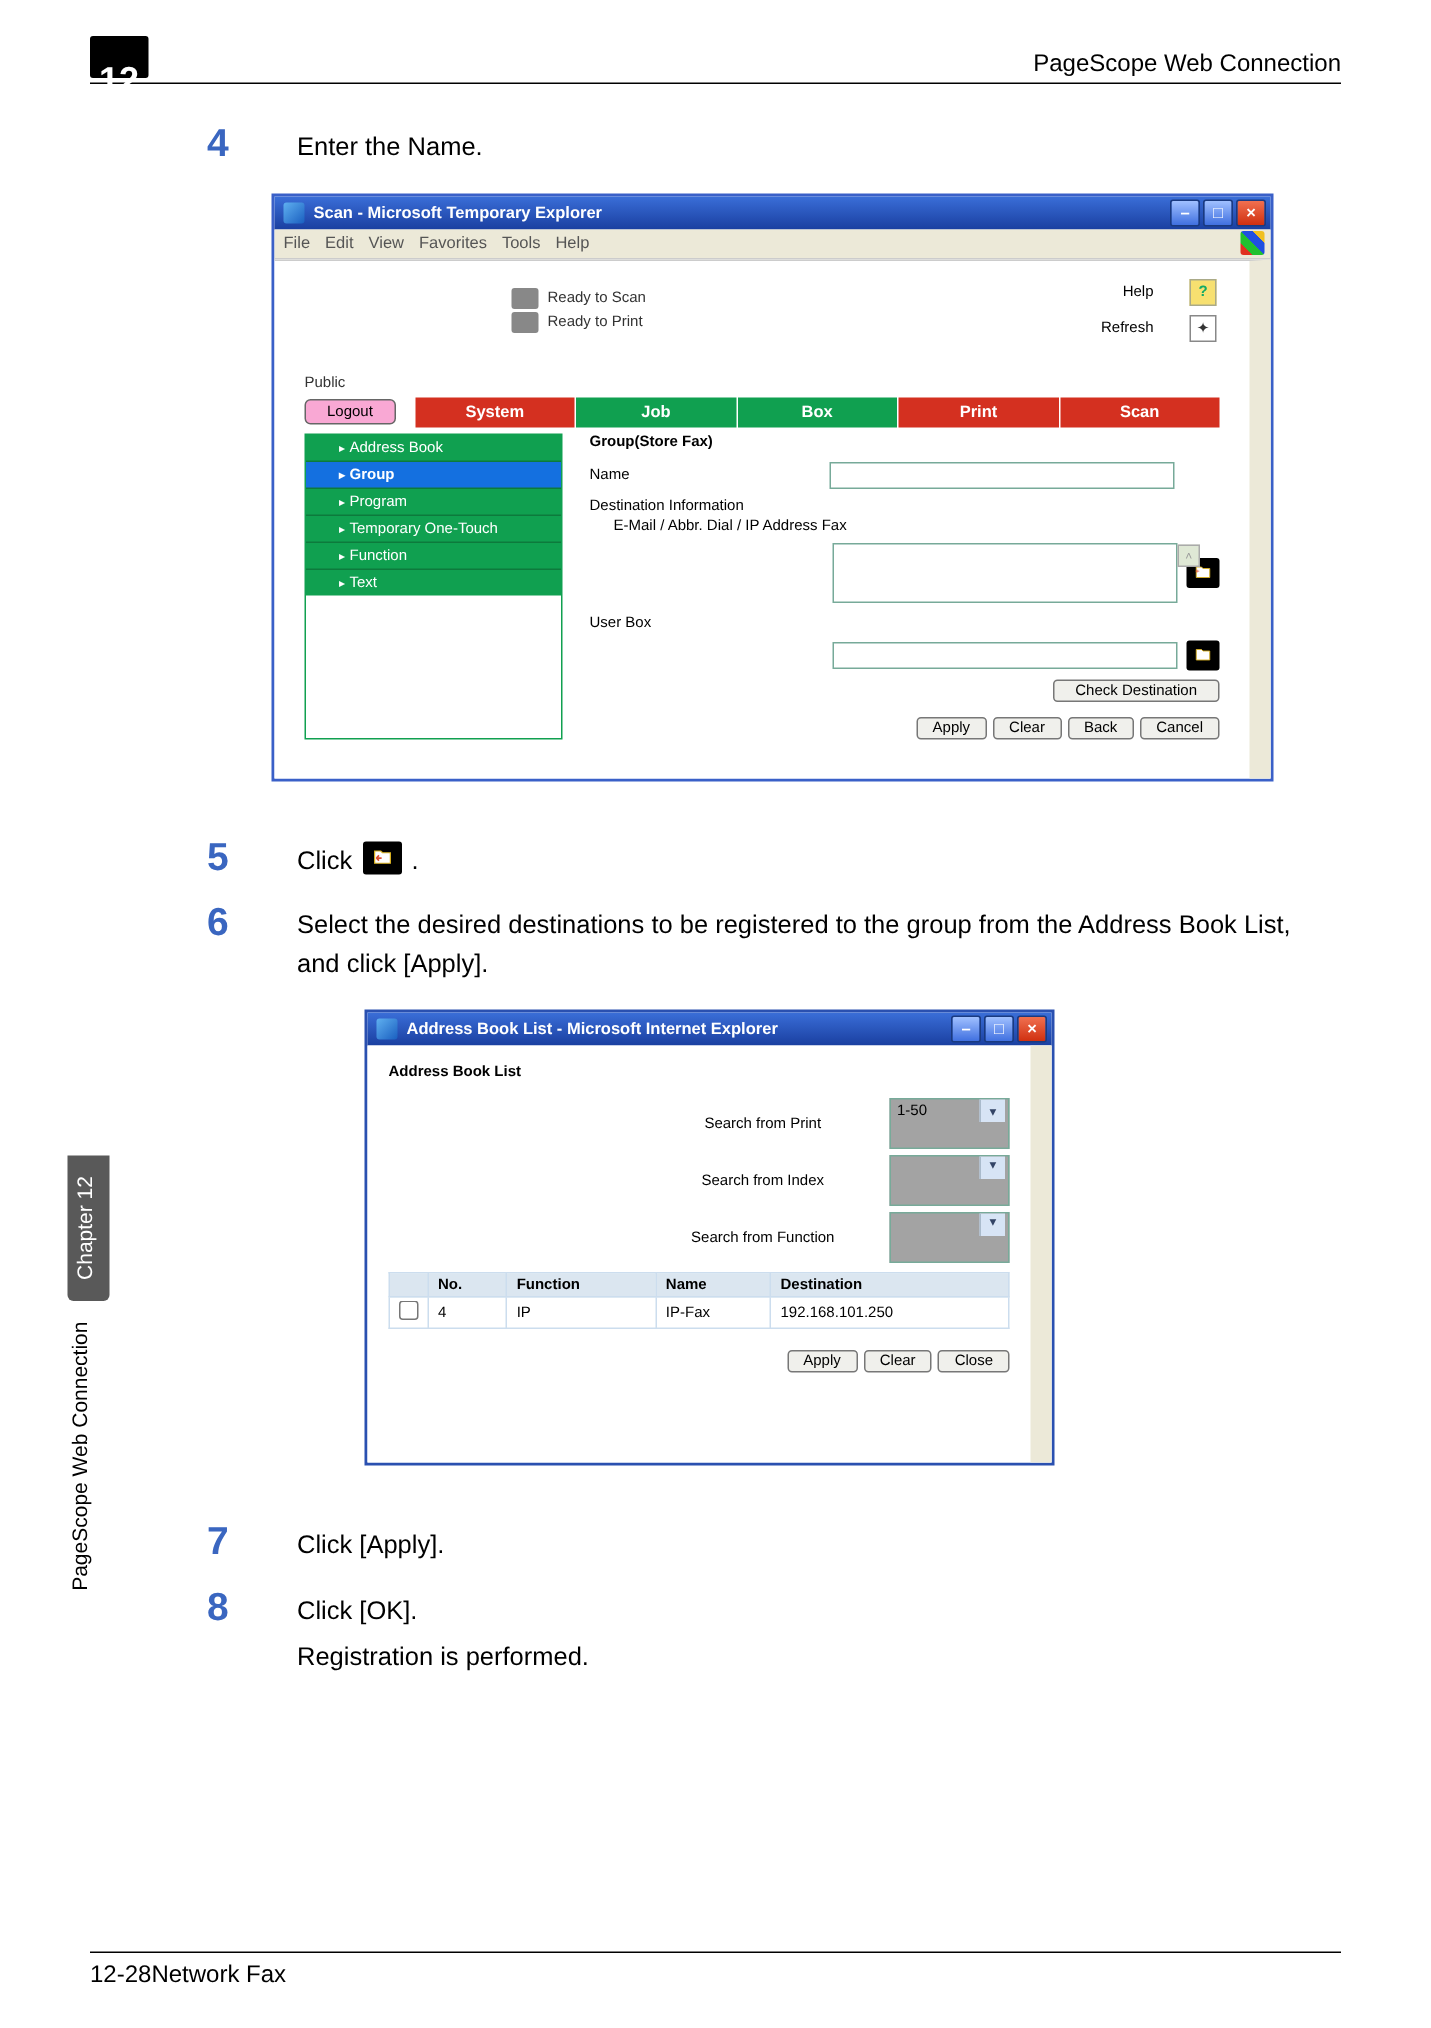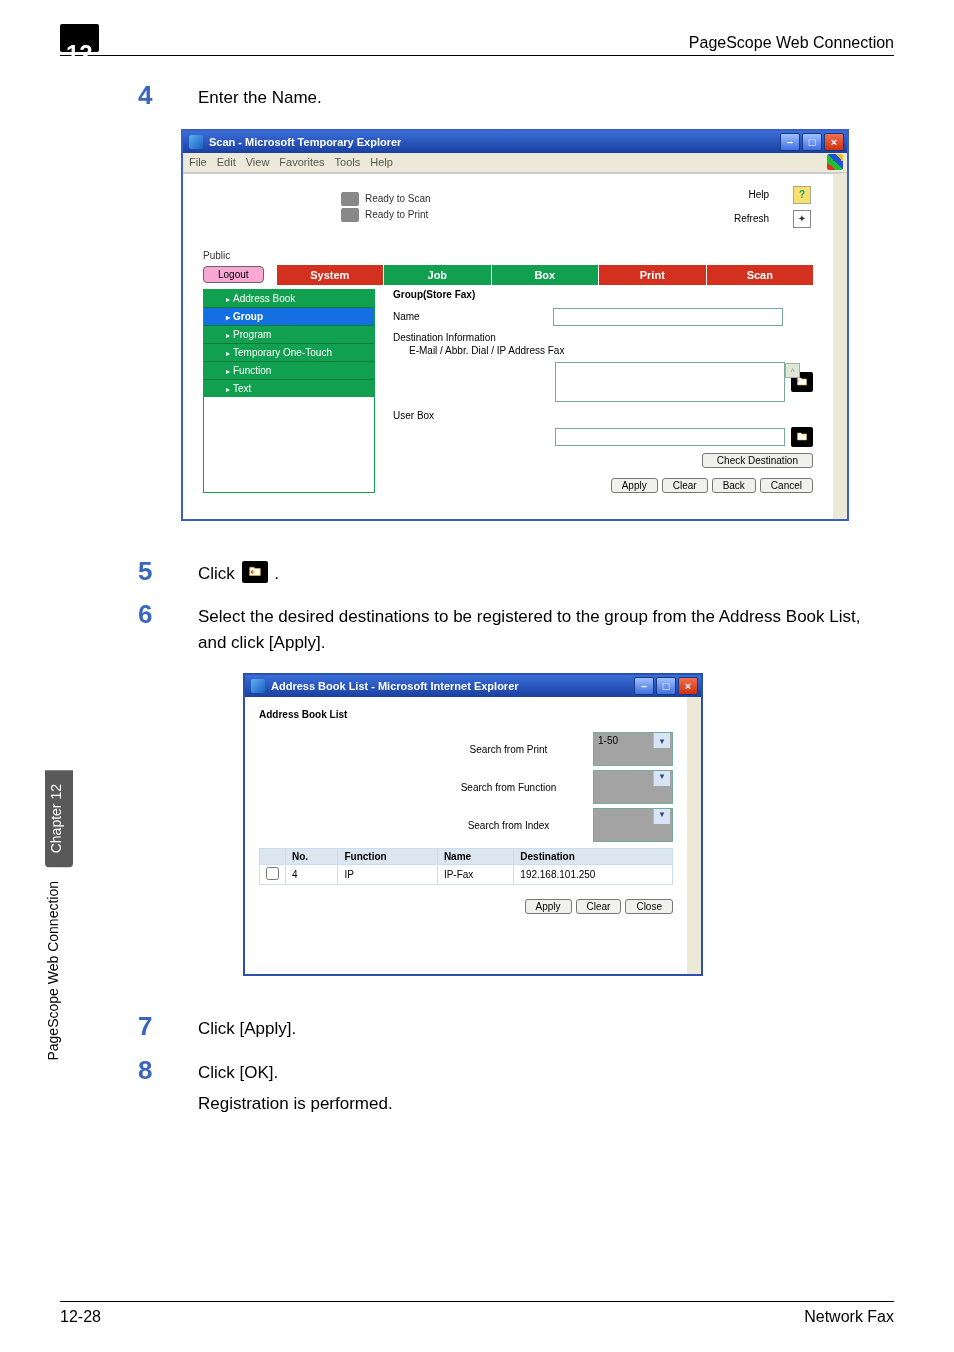--- a/index.html
+++ b/index.html
@@ -333,21 +333,21 @@
   }
 
   
   .page-footer {
     position: absolute;
     left: 60px; right: 60px;
     bottom: 26px;
     border-top: 1px solid #000;
     padding-top: 6px;
     display: flex;
-    justify-content: space-between;
+    justify-content: flex-start;
     font-size: 16px;
   }
   .inline-folder-icon {
     display: inline-flex;
     width: 26px; height: 22px;
     background: #000;
     border-radius: 2px;
     align-items: center;
     justify-content: center;
     vertical-align: text-bottom;
@@ -513,25 +513,25 @@
         <span class="winbtn close">×</span>
       </span>
     </div>
     <div class="abl-body">
       <div class="abl-title">Address Book List</div>
       <div class="search-row">
         <span class="slabel">Search from Print</span>
         <span class="select-box withval">1-50</span>
       </div>
       <div class="search-row">
+        <span class="slabel">Search from Index</span>
+        <span class="select-box"></span>
+      </div>
+      <div class="search-row">
         <span class="slabel">Search from Function</span>
-        <span class="select-box"></span>
-      </div>
-      <div class="search-row">
-        <span class="slabel">Search from Index</span>
         <span class="select-box"></span>
       </div>
       <table class="abl-table">
         <thead>
           <tr>
             <th class="chkcol"></th>
             <th>No.</th>
             <th>Function</th>
             <th>Name</th>
             <th>Destination</th>

